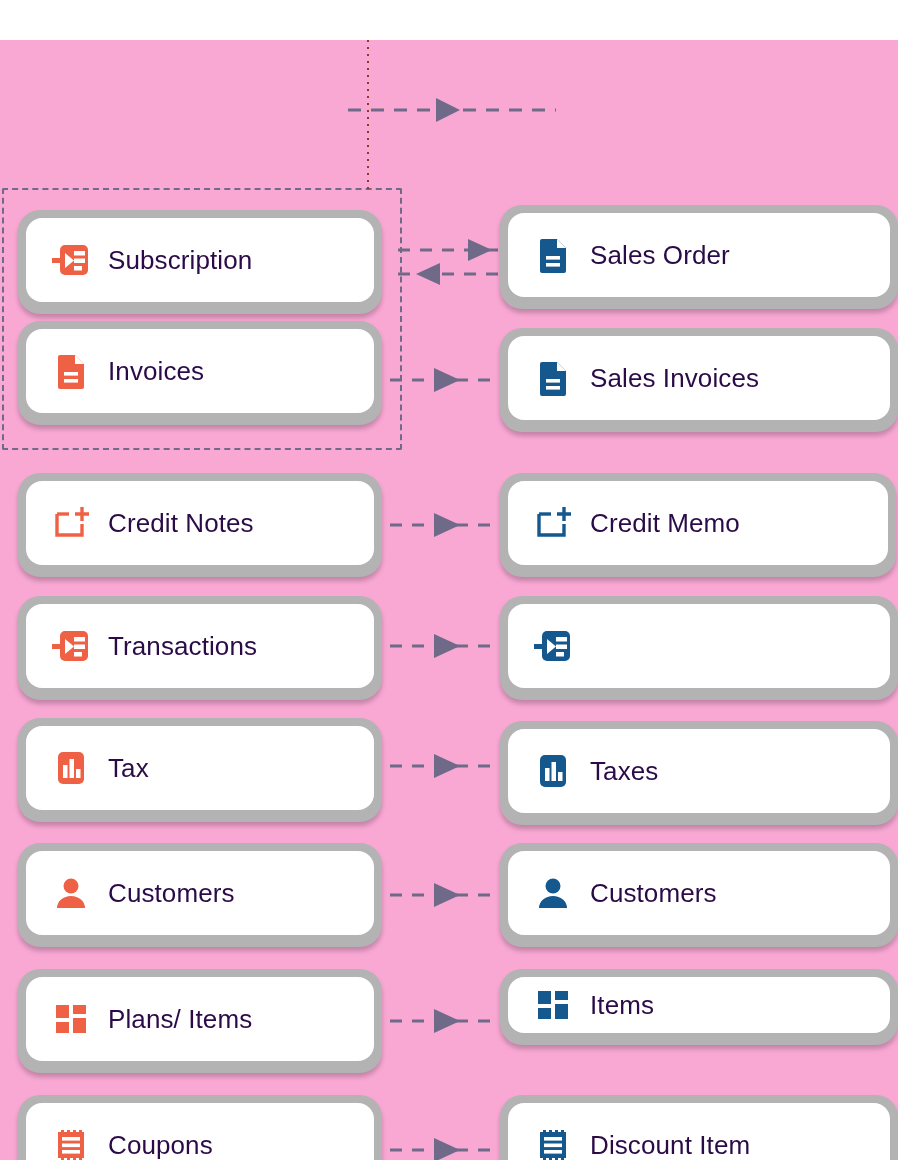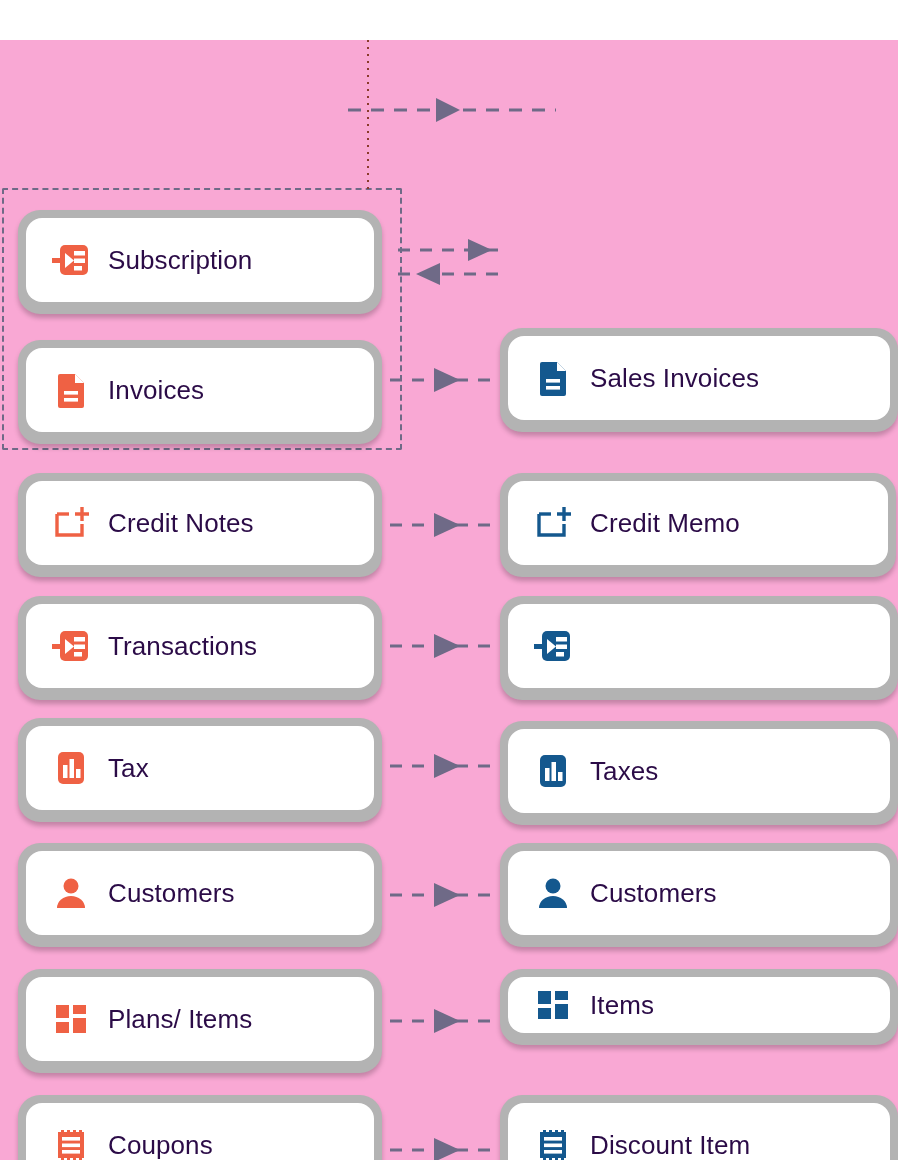--- a/index.html
+++ b/index.html
@@ -134,21 +134,21 @@
           <path d="M13 12 L22 19.5 L13 27 z" fill="#ffffff"></path>
           <rect x="22" y="10" width="11" height="4.5" fill="#ffffff"></rect>
           <rect x="22" y="17.5" width="11" height="4.5" fill="#ffffff"></rect>
           <rect x="22" y="25" width="8" height="4.5" fill="#ffffff"></rect>
         </svg>
       </span>
       <span class="card-label">Subscription</span>
     </div>
   </div>
 
-  <div class="card" style="left:18px; top:300px; width:364px; height:104px;">
+  <div class="card" style="left:18px; top:281px; width:364px; height:104px;">
     <div class="card-inner">
       <span class="card-icon ico-orange">
         <svg class="icon-svg" viewBox="0 0 38 38" xmlns="http://www.w3.org/2000/svg">
           <path d="M8 3 h15 l9 9 v23 a2 2 0 0 1 -2 2 h-22 a2 2 0 0 1 -2 -2 v-30 a2 2 0 0 1 2 -2 z" fill="currentColor"></path>
           <path d="M23 3 l9 9 h-9 z" fill="#ffffff"></path>
           <rect x="12" y="20" width="14" height="3.6" fill="#ffffff"></rect>
           <rect x="12" y="27" width="14" height="3.6" fill="#ffffff"></rect>
         </svg>
       </span>
       <span class="card-label">Invoices</span>
@@ -243,20 +243,33 @@
           </g>
           <rect x="10" y="11" width="18" height="3.6" fill="#ffffff"></rect>
           <rect x="10" y="17.5" width="18" height="3.6" fill="#ffffff"></rect>
           <rect x="10" y="24" width="18" height="3.6" fill="#ffffff"></rect>
         </svg>
       </span>
       <span class="card-label">Coupons</span>
     </div>
   </div>
 
+  <div class="card" style="left:500px; top:165px; width:398px; height:104px;">
+    <div class="card-inner">
+      <span class="card-icon ico-blue">
+        <svg class="icon-svg" viewBox="0 0 38 38" xmlns="http://www.w3.org/2000/svg">
+          <path d="M8 3 h15 l9 9 v23 a2 2 0 0 1 -2 2 h-22 a2 2 0 0 1 -2 -2 v-30 a2 2 0 0 1 2 -2 z" fill="currentColor"></path>
+          <path d="M23 3 l9 9 h-9 z" fill="#ffffff"></path>
+          <rect x="12" y="20" width="14" height="3.6" fill="#ffffff"></rect>
+          <rect x="12" y="27" width="14" height="3.6" fill="#ffffff"></rect>
+        </svg>
+      </span>
+      <span class="card-label">Sales Order</span>
+    </div>
+  </div>
 
   <div class="card" style="left:500px; top:288px; width:398px; height:104px;">
     <div class="card-inner">
       <span class="card-icon ico-blue">
         <svg class="icon-svg" viewBox="0 0 38 38" xmlns="http://www.w3.org/2000/svg">
           <path d="M8 3 h15 l9 9 v23 a2 2 0 0 1 -2 2 h-22 a2 2 0 0 1 -2 -2 v-30 a2 2 0 0 1 2 -2 z" fill="currentColor"></path>
           <path d="M23 3 l9 9 h-9 z" fill="#ffffff"></path>
           <rect x="12" y="20" width="14" height="3.6" fill="#ffffff"></rect>
           <rect x="12" y="27" width="14" height="3.6" fill="#ffffff"></rect>
         </svg>

